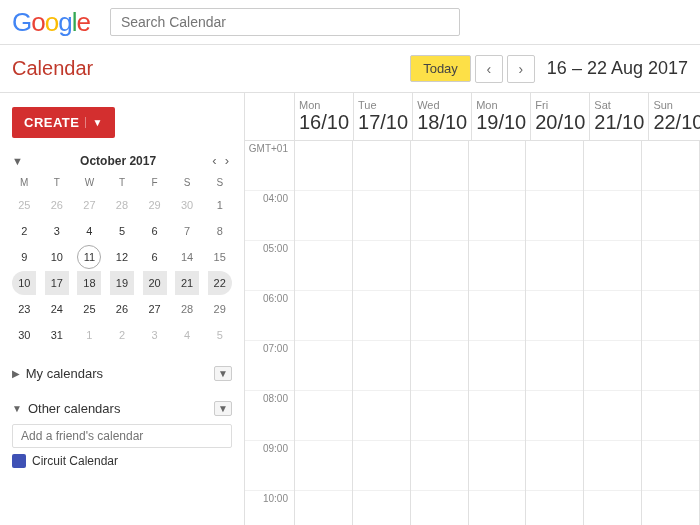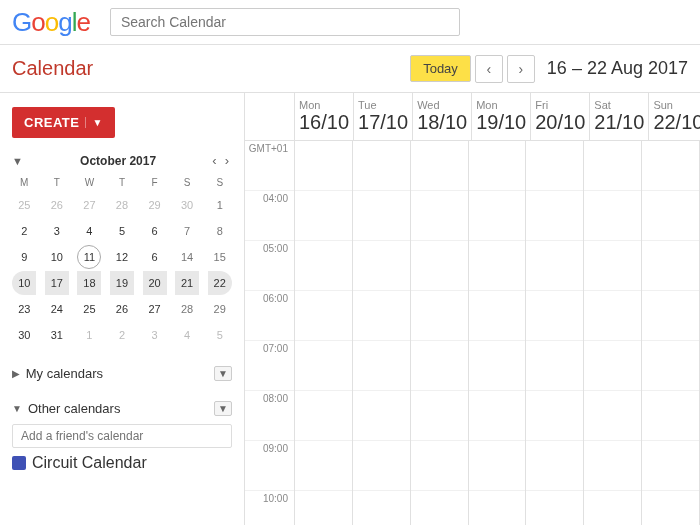--- a/index.html
+++ b/index.html
@@ -54,21 +54,21 @@
     .mini-cal-cell.current-week.last-week { border-radius: 0 50% 50% 0; }
     .mini-cal-cell.weekend { color: #777; }
 
     
     .cal-section { padding: 8px 12px; }
     .cal-section-header { display: flex; align-items: center; font-size: 13px; color: #333; cursor: pointer; margin-bottom: 4px; }
     .cal-section-header .arrow { margin-right: 6px; font-size: 10px; color: #666; }
     .cal-section-label { font-weight: normal; flex: 1; }
     .cal-section-dropdown { font-size: 10px; color: #666; border: 1px solid #ccc; background: #f5f5f5; padding: 1px 3px; cursor: pointer; border-radius: 2px; }
     .add-friend-input { width: 100%; border: 1px solid #ddd; padding: 4px 8px; font-size: 12px; color: #999; margin: 4px 0; border-radius: 2px; outline: none; }
-    .calendar-item { display: flex; align-items: center; gap: 6px; padding: 2px 0; font-size: 16px; color: #333; }
+    .calendar-item { display: flex; align-items: center; gap: 6px; padding: 2px 0; font-size: 12px; color: #333; }
     .cal-color { width: 14px; height: 14px; border-radius: 2px; flex-shrink: 0; }
 
     
     .cal-grid { flex: 1; overflow-y: auto; display: flex; flex-direction: column; }
     .cal-grid-header { display: flex; border-bottom: 1px solid #e0e0e0; position: sticky; top: 0; background: #fff; z-index: 2; }
     .cal-grid-header-gutter { width: 50px; min-width: 50px; border-right: 1px solid #e0e0e0; }
     .cal-grid-header-day { flex: 1; text-align: left; padding: 6px 4px; font-size: 12px; color: #666; border-right: 1px solid #e0e0e0; }
     .cal-grid-header-day .day-name { font-size: 11px; color: #888; }
     .cal-grid-header-day .day-num { font-size: 20px; color: #333; font-weight: 300; }
     .cal-grid-body { display: flex; flex: 1; }

